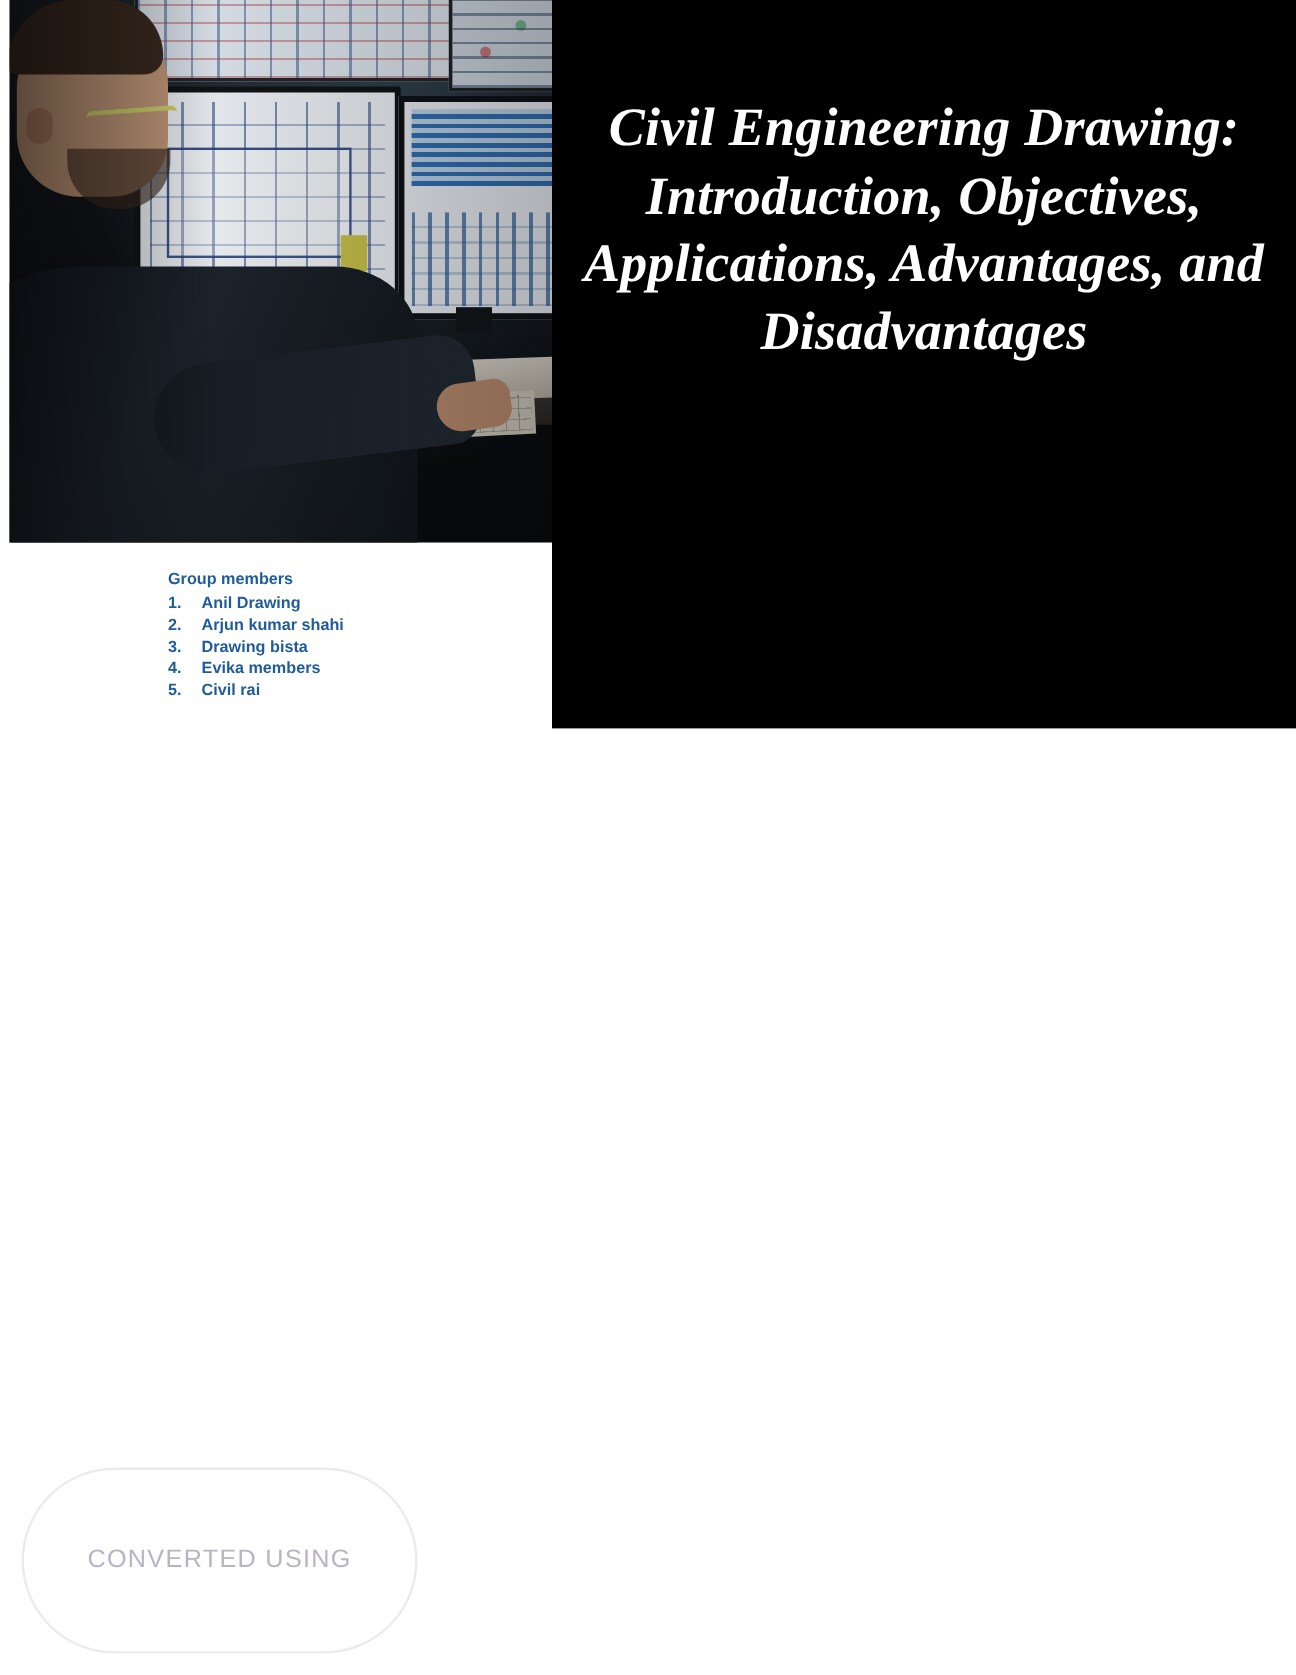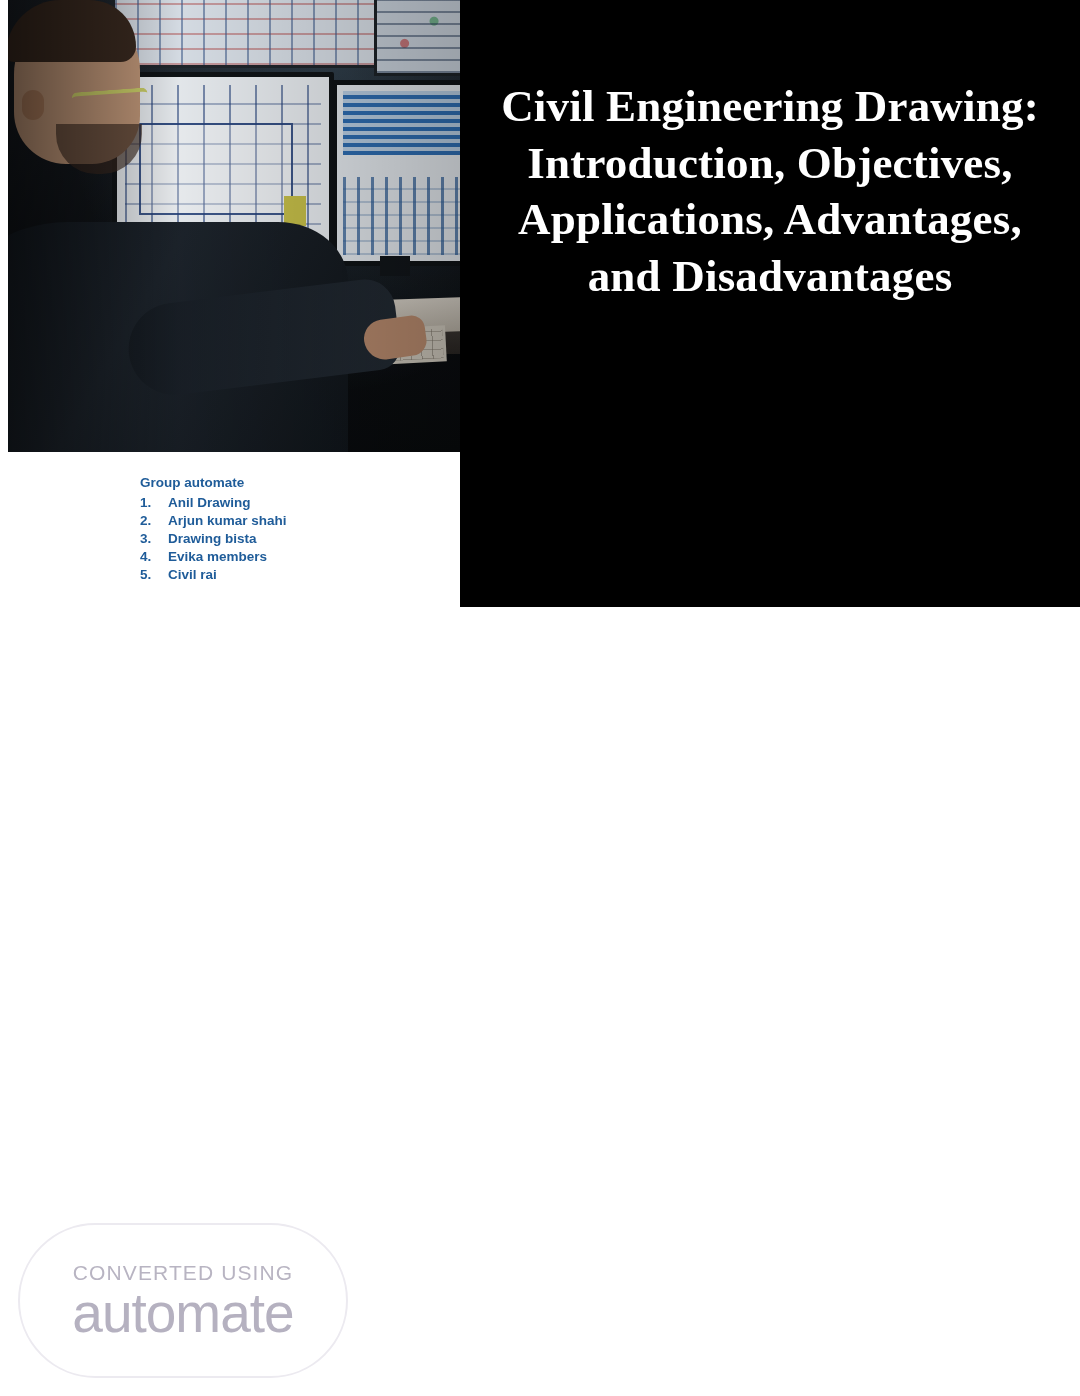--- a/index.html
+++ b/index.html
@@ -20,20 +20,21 @@
     position: absolute;
     left: 460px;
     top: 0;
     width: 620px;
     height: 607px;
     background: #000000;
     box-sizing: border-box;
     display: flex;
     align-items: flex-start;
     justify-content: flex-end;
+    font-style: italic;
   }
   #title-text {
     margin: 0;
     padding: 78px 24px 0 24px;
     color: #ffffff;
     font-family: "Liberation Serif", serif;
     font-weight: bold;
     font-size: 45px;
     line-height: 1.26;
     text-align: center;
@@ -313,21 +314,21 @@
   </div>
   <div class="person-hair"></div>
   <div class="shade"></div>
 </div>
 
 <div id="title-panel">
   <h1 id="title-text">Civil Engineering Drawing: Introduction, Objectives, Applications, Advantages, and Disadvantages</h1>
 </div>
 
 <div id="group-block">
-  <div class="gm-title">Group automate</div>
+  <div class="gm-title">Group members</div>
   <ol>
     <li>
       <span class="num">1.</span>
       <span>Anil Drawing</span>
     </li>
     <li>
       <span class="num">2.</span>
       <span>Arjun kumar shahi</span>
     </li>
     <li>
@@ -340,14 +341,13 @@
     </li>
     <li>
       <span class="num">5.</span>
       <span>Civil rai</span>
     </li>
   </ol>
 </div>
 
 <div id="watermark">
   <div class="wm-top">CONVERTED USING</div>
-  <div class="wm-main">automate</div>
 </div>
 
 </body></html>

